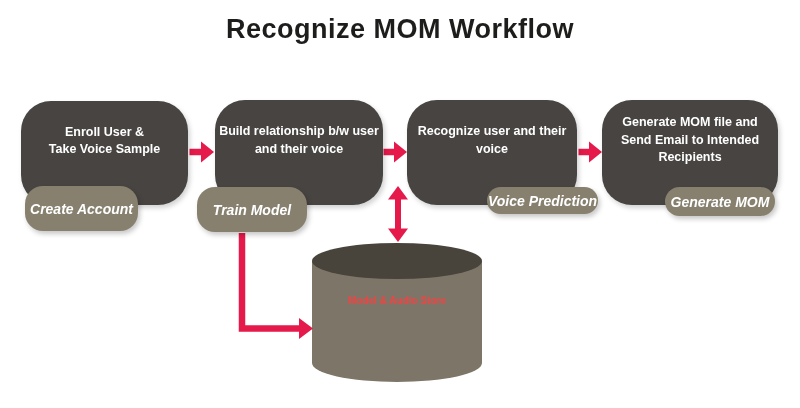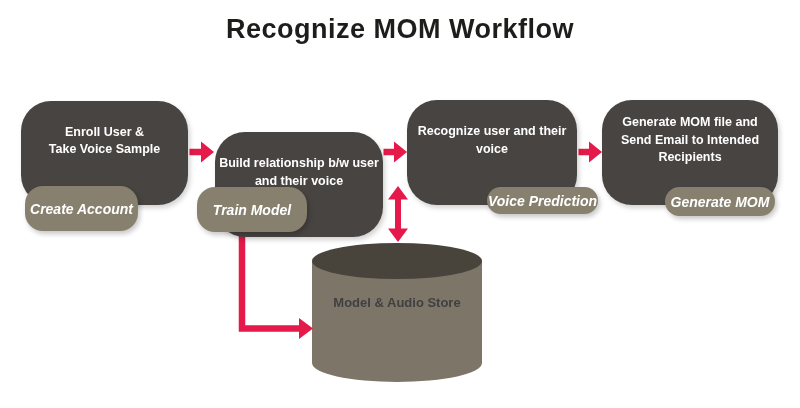--- a/index.html
+++ b/index.html
@@ -35,21 +35,21 @@
   }
   .stage-label {
     color: #ffffff;
     font-weight: 700;
     font-size: 12.5px;
     line-height: 1.4;
     text-align: center;
     white-space: pre-line;
   }
   .s1 { left: 21px;  top: 101px; width: 167px; height: 104px; }
-  .s2 { left: 215px; top: 100px; width: 168px; height: 105px; margin-top: 32px; }
+  .s2 { left: 215px; top: 100px; width: 168px; height: 105px; }
   .s3 { left: 407px; top: 100px; width: 170px; height: 105px; }
   .s4 { left: 602px; top: 100px; width: 176px; height: 105px; }
   .pill {
     position: absolute;
     background: #87806f;
     border-radius: 18px;
     box-shadow: 2px 3px 5px rgba(0,0,0,0.22);
     display: flex;
     align-items: center;
     justify-content: center;
@@ -70,23 +70,23 @@
     position: absolute;
     left: 0; top: 0;
     width: 800px; height: 408px;
     z-index: 0;
   }
   .cylinder-label {
     position: absolute;
     left: 312px; top: 295px;
     width: 170px;
     text-align: center;
-    color: #404040;
+    color: #ef4444;
     font-weight: 700;
-    font-size: 13px;
+    font-size: 10px;
     z-index: 1;
   }
 </style>
 </head>
 <body>
 
 <div class="canvas">
 
   <div class="title">Recognize MOM Workflow</div>
 

